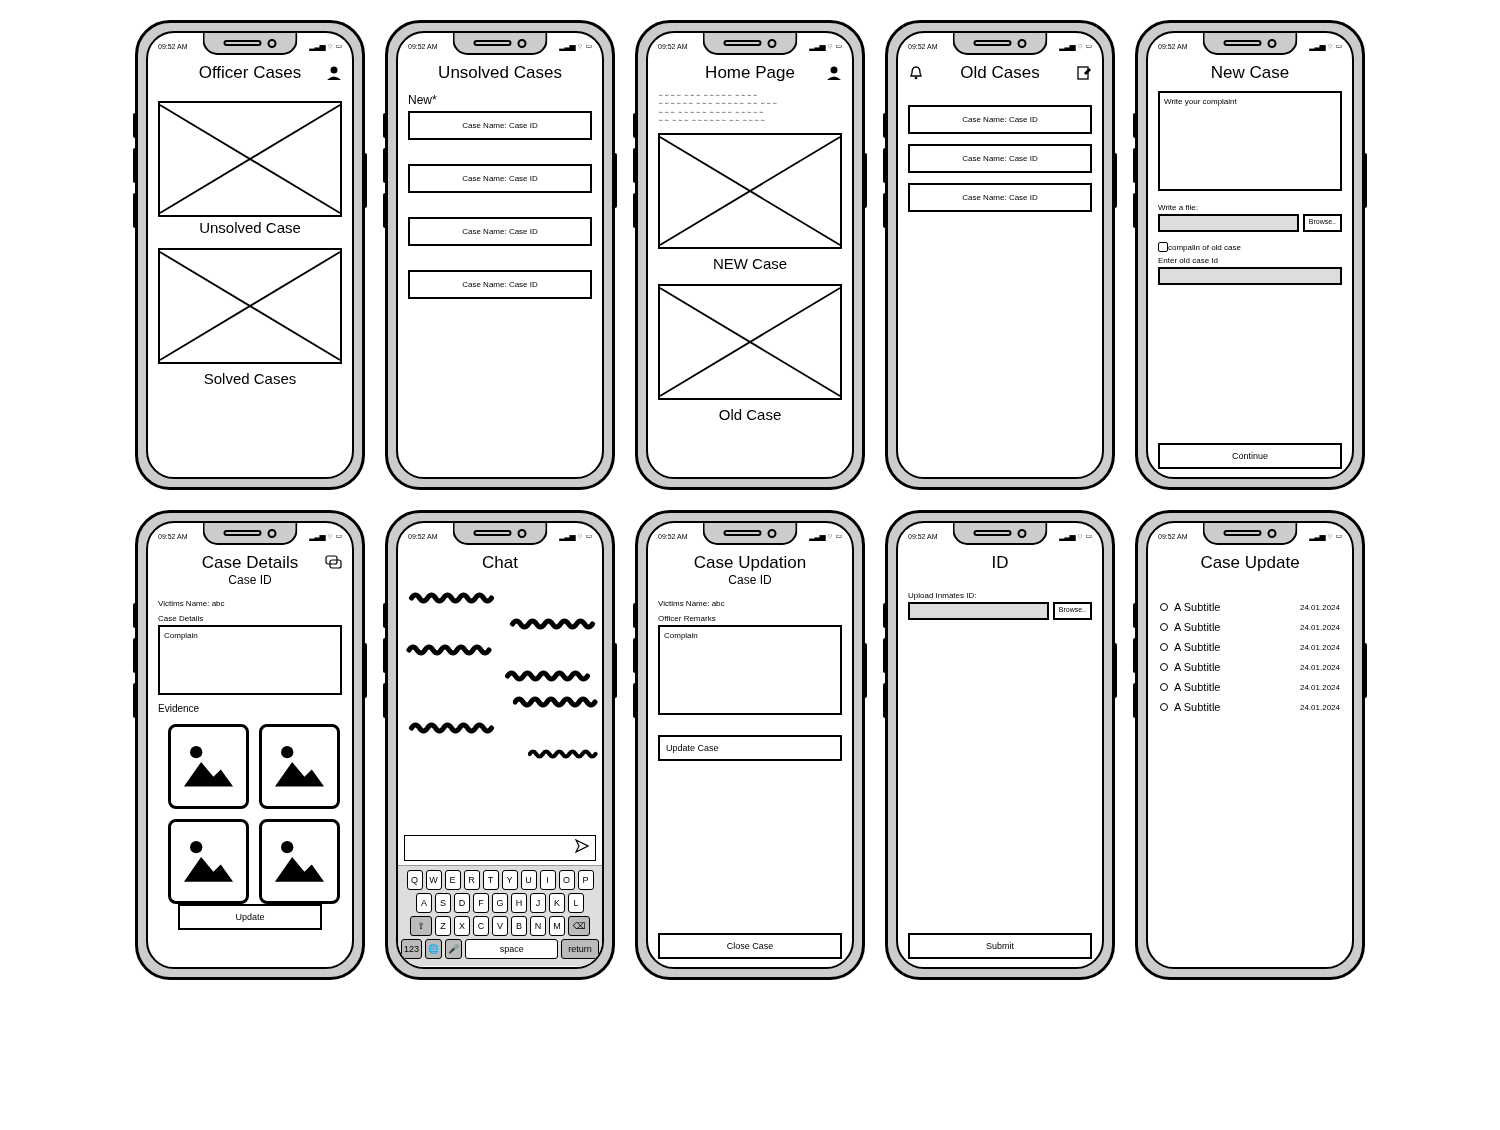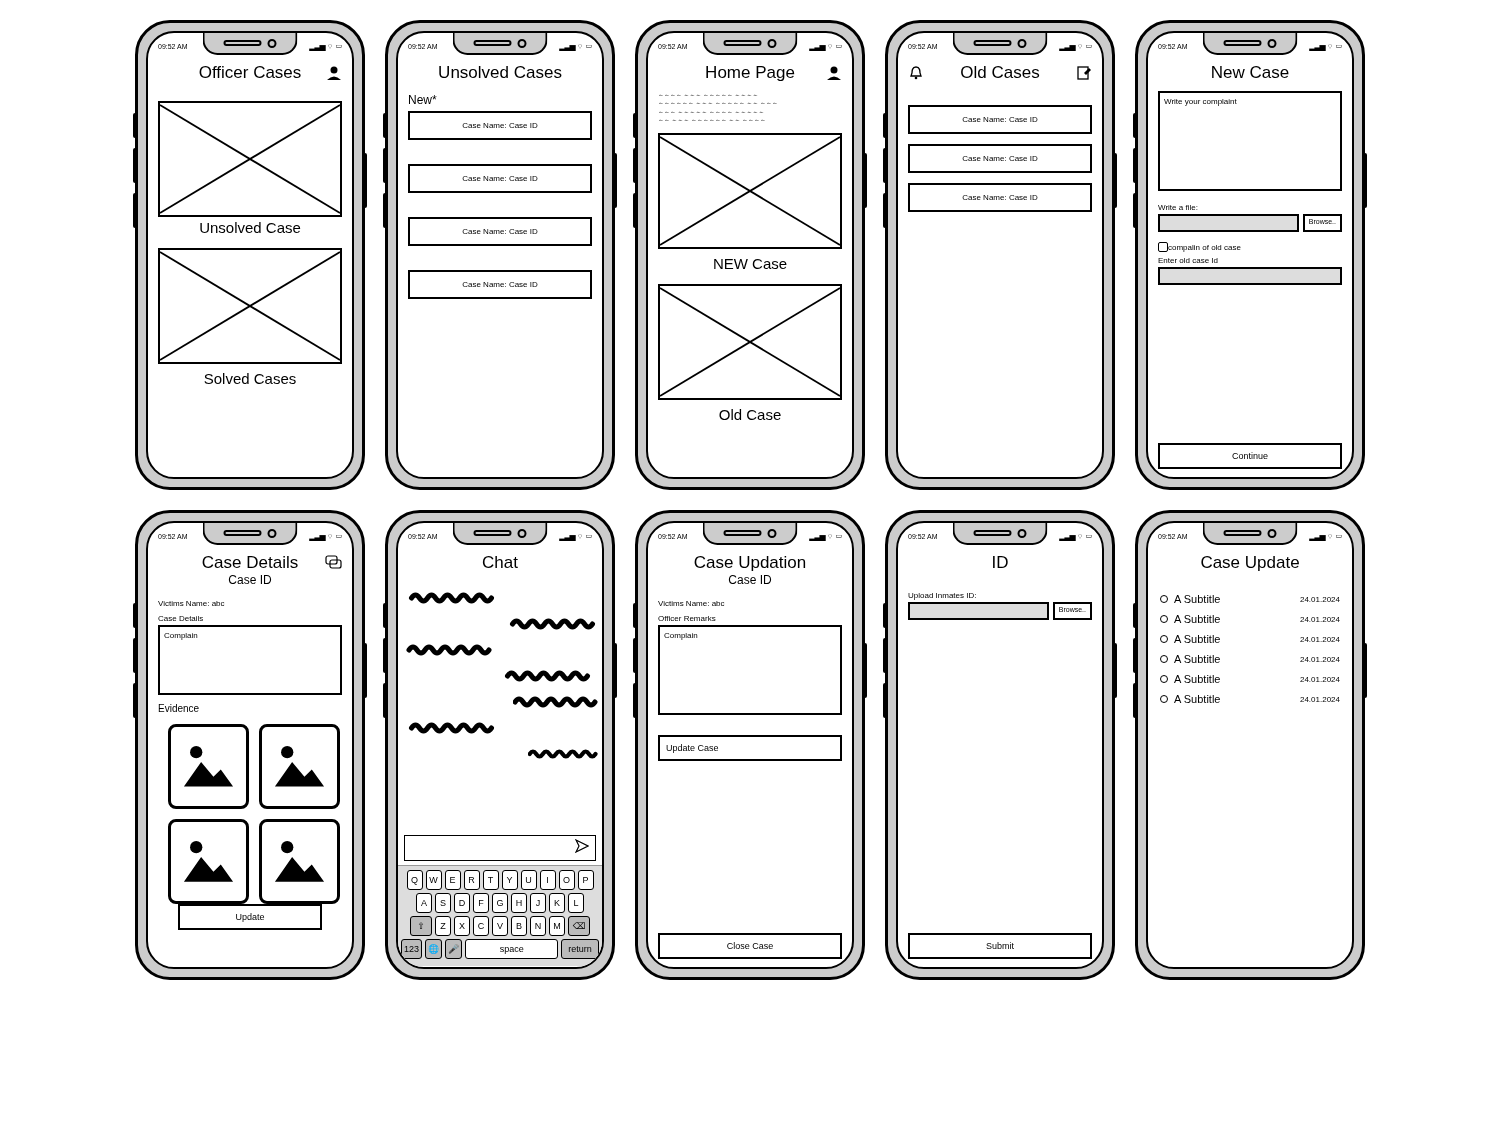--- a/index.html
+++ b/index.html
@@ -553,21 +553,21 @@
         <span class="right">
           <span class="sig">▂▃▅</span>
           <span>⌔</span>
           <span>▭</span>
         </span>
       </div>
     <div class="content">
       <div class="title-row">
           <span class="title">Case Update</span>
         </div>
-      <div id="update-list" style="margin-top:8px;">
+      <div id="update-list" style="margin-top:16px;">
           <div class="update-row">
             <span><span class="bullet"></span><span>A Subtitle</span></span>
             <span class="date">24.01.2024</span>
           </div>
           <div class="update-row">
             <span><span class="bullet"></span><span>A Subtitle</span></span>
             <span class="date">24.01.2024</span>
           </div>
           <div class="update-row">
             <span><span class="bullet"></span><span>A Subtitle</span></span>

